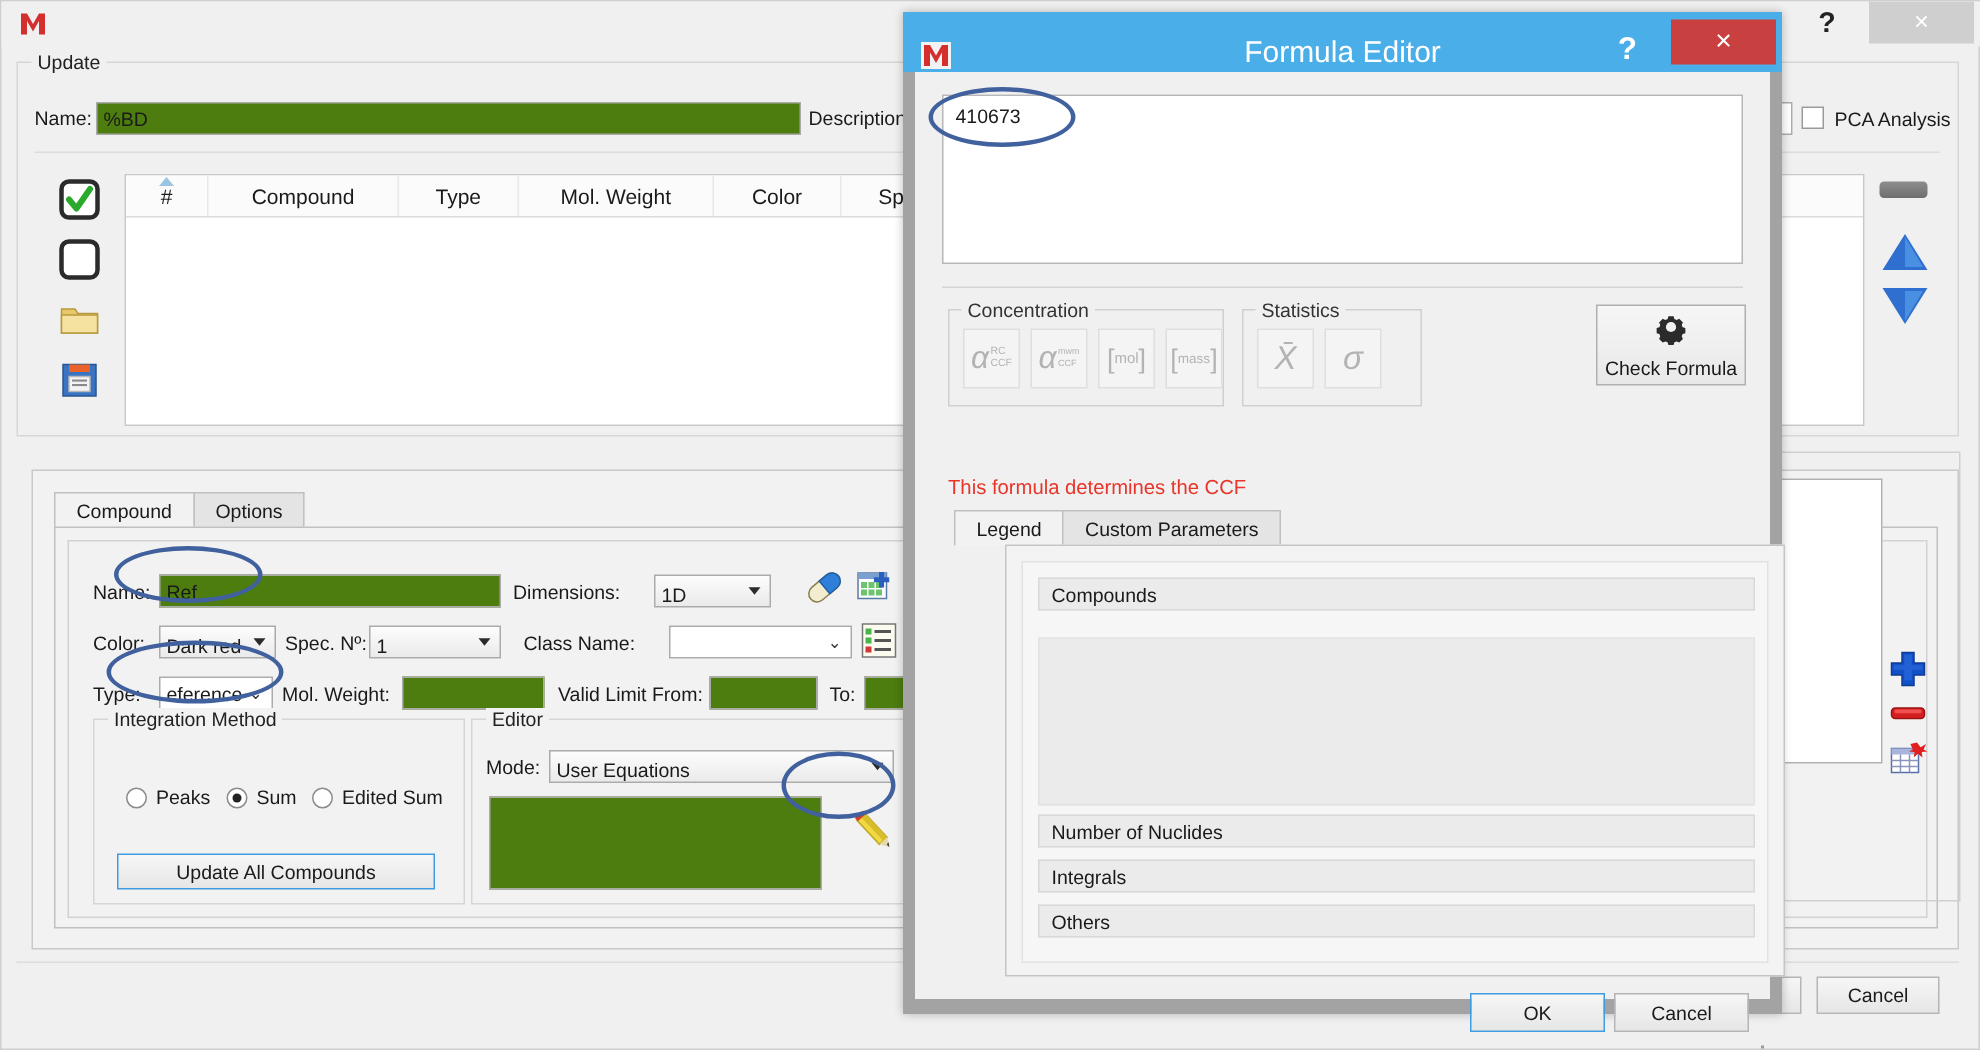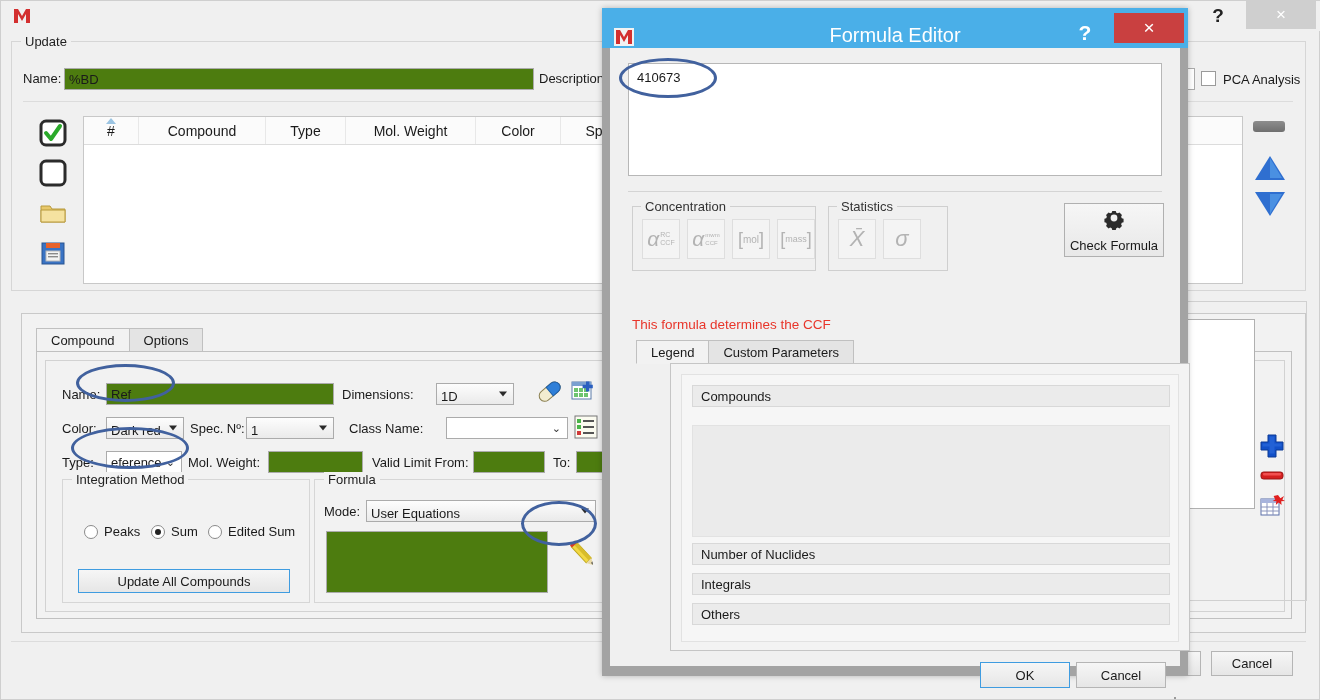--- a/index.html
+++ b/index.html
@@ -474,21 +474,21 @@
             <span class="radio on"></span>
             <span class="lbl" style="margin-left:6px;">Sum</span>
           </div>
           <div style="position:absolute;left:162px;top:163px;display:flex;align-items:center;">
             <span class="radio"></span>
             <span class="lbl" style="margin-left:6px;">Edited Sum</span>
           </div>
           <div class="btn focus" style="position:absolute;left:32px;top:208px;width:212px;height:24px;">Update All Compounds</div>
 
           <div class="groupbox" style="left:268px; top:118px; width:296px; height:124px; background:#f2f2f2;">
-            <span class="gb-title" style="background:#f2f2f2;">Formula</span>
+            <span class="gb-title" style="background:#f2f2f2;">Editor</span>
           </div>
           <span class="lbl" style="position:absolute;left:278px;top:143px;">Mode:</span>
           <div class="combo" style="position:absolute;left:320px;top:139px;width:230px;">
             <span>User Equations</span>
             <span class="arr"></span>
           </div>
           <textarea class="txtfield" style="position: absolute; left: 280px; top: 170px; width: 222px; height: 62px; resize: none;"></textarea>
           <div style="position:absolute;left:520px;top:178px;">
             <svg width="34" height="32" viewBox="0 0 34 32">
               <g transform="rotate(-43 17 16)">

